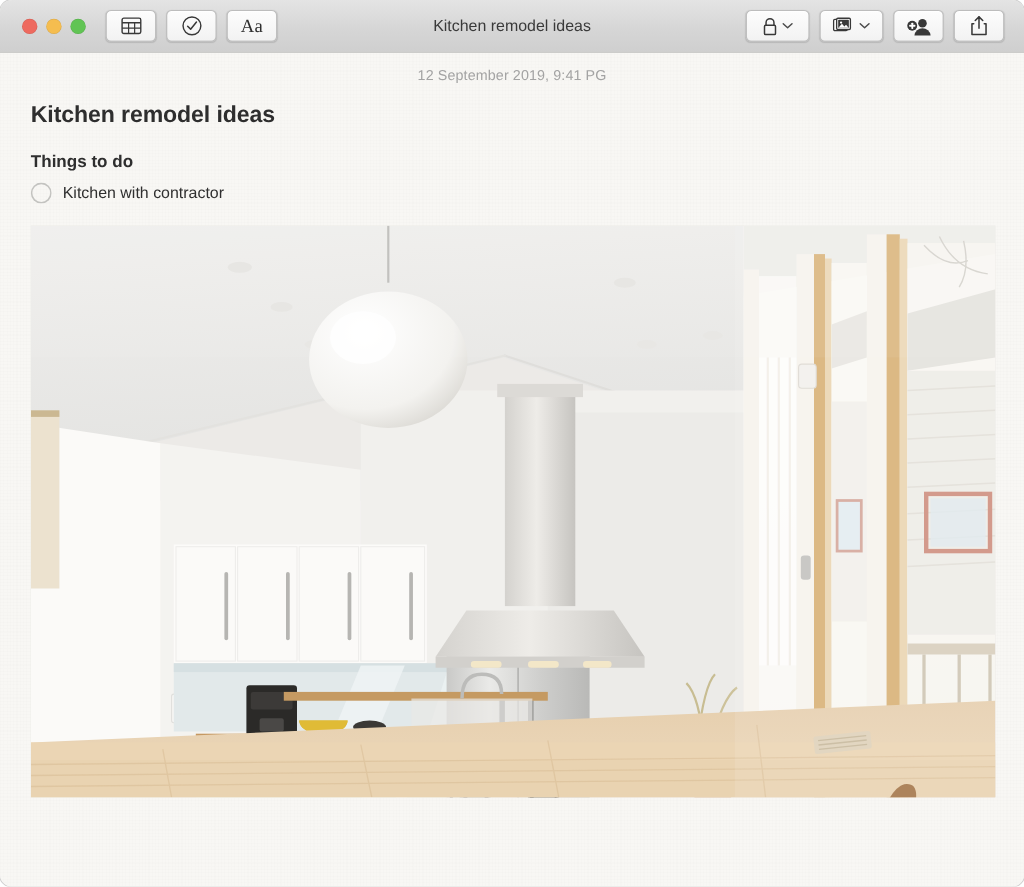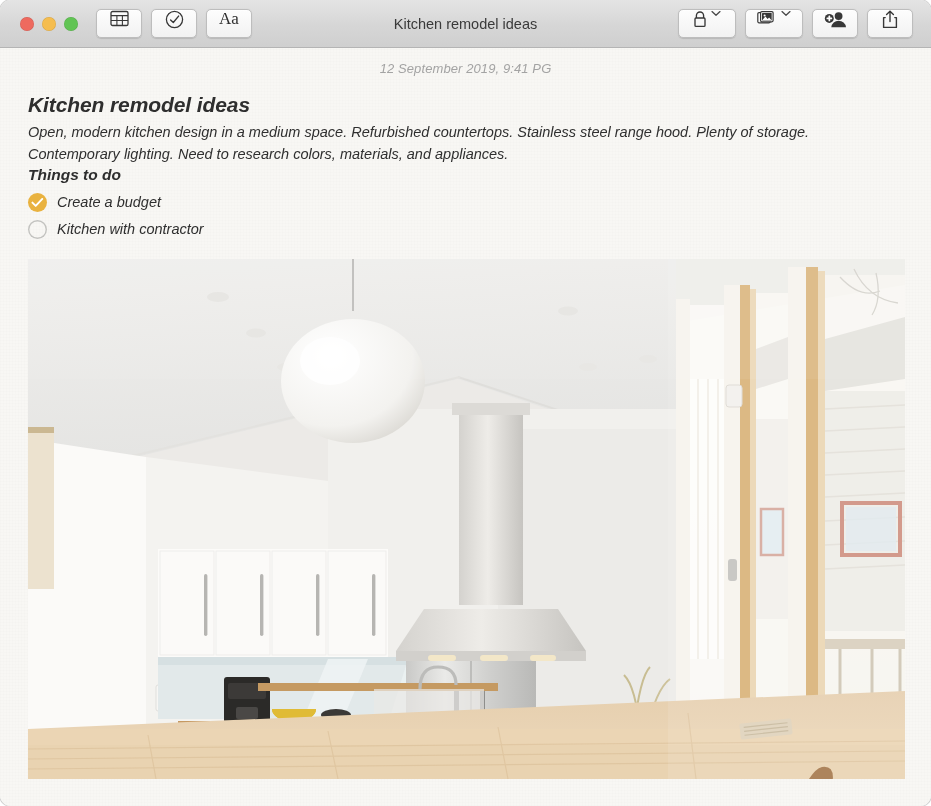--- a/index.html
+++ b/index.html
@@ -65,21 +65,21 @@
   }
 
   .tbbtn {
     height: 29px;
     min-width: 46px;
     padding: 0 9px;
     background: linear-gradient(to bottom, #fdfdfd, #f2f2f2);
     border: 1px solid #bdbdbd;
     border-radius: 5px;
     display: flex;
-    align-items: flex-start;
+    align-items: center;
     justify-content: center;
     gap: 4px;
     box-shadow: 0 1px 0 rgba(255,255,255,0.7) inset, 0 0.5px 1px rgba(0,0,0,0.12);
     cursor: default;
   }
   .tbbtn svg { display: block; }
   .tbbtn.wide { min-width: 58px; }
 
   .aa-label {
     font-size: 17px;
@@ -101,21 +101,20 @@
 
   
   .note-body {
     position: relative;
     height: 758px;
     background:
       repeating-linear-gradient(0deg, rgba(0,0,0,0.008) 0 1px, transparent 1px 3px),
       repeating-linear-gradient(90deg, rgba(0,0,0,0.008) 0 1px, transparent 1px 3px),
       #f8f7f4;
     overflow: hidden;
-    font-style: italic;
   }
 
   .note-date {
     text-align: center;
     font-size: 13px;
     color: #a3a3a3;
     padding-top: 13px;
     letter-spacing: 0.1px;
   }
 
@@ -134,20 +133,21 @@
     color: #2f2f2f;
     line-height: 1.5;
     margin-top: 5px;
     max-width: 830px;
   }
 
   .section-head {
     font-size: 15.5px;
     font-weight: bold;
     color: #2e2e2e;
+    margin-top: 22px;
   }
 
   .check-list { margin-top: 5px; }
 
   .check-row {
     display: flex;
     align-items: center;
     gap: 10px;
     height: 27px;
     cursor: default;
@@ -285,34 +285,25 @@
   </div>
 
   <div class="note-body">
 
     <div class="note-date">12 September 2019, 9:41 PG</div>
 
     <div class="note-inner">
 
       <div class="note-title">Kitchen remodel ideas</div>
 
-      <div class="note-para">Open, modern kitchen design in a medium space. Refurbished countertops. Stainless steel range hood. Plenty of storage. Contemporary lighting. Need to research colors, materials, and appliances.</div>
 
       <div class="section-head">Things to do</div>
 
       <div class="check-list">
 
-        <div class="check-row">
-          <span class="cbox on">
-            <svg width="13" height="11" viewBox="0 0 13 11">
-              <path d="M1.4 5.6 L4.7 8.9 L11.3 1.9" fill="none" stroke="#ffffff" stroke-width="1.9" stroke-linecap="round" stroke-linejoin="round"></path>
-            </svg>
-          </span>
-          <span class="check-label">Create a budget</span>
-        </div>
 
 
         <div class="check-row">
           <span class="cbox off"></span>
           <span class="check-label">Kitchen with contractor</span>
         </div>
 
       </div>
     </div>
 

